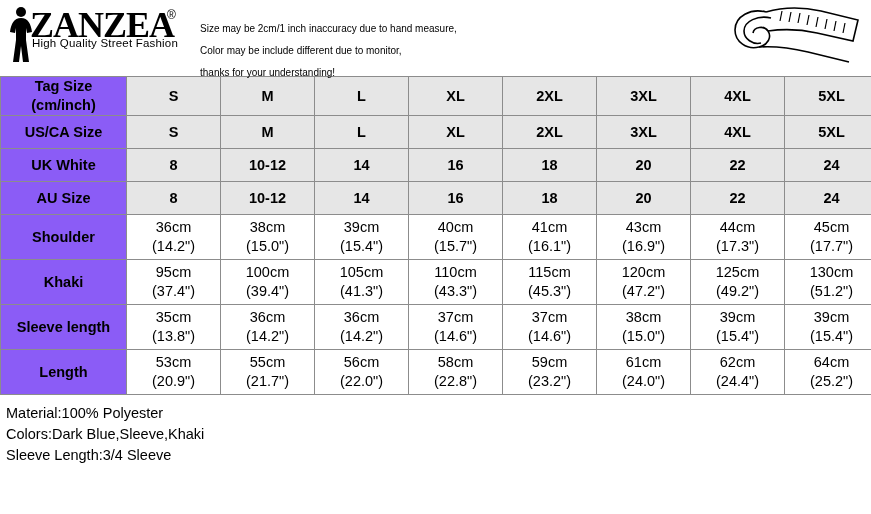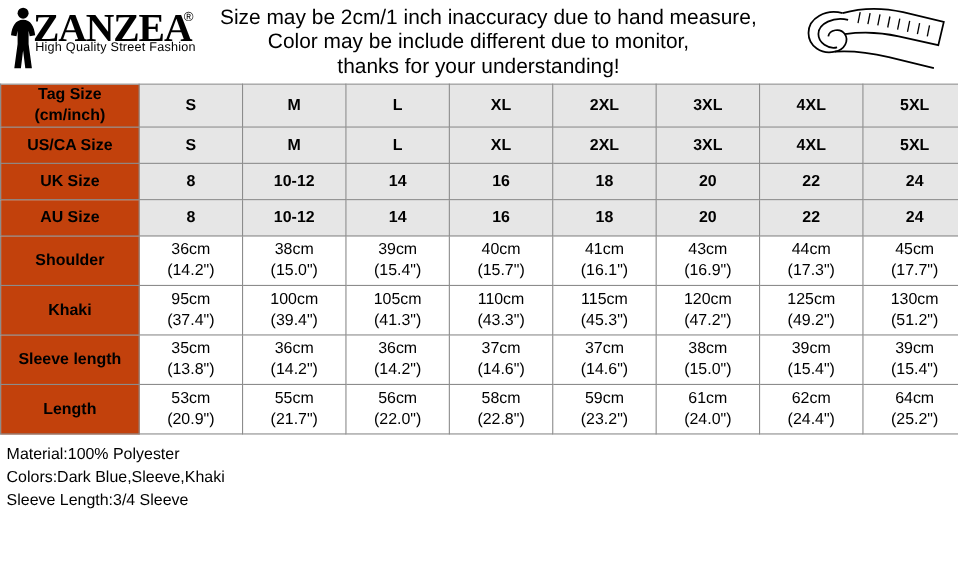--- a/index.html
+++ b/index.html
@@ -59,24 +59,24 @@
   .brand-tag {
     position: absolute;
     left: 32px;
     top: 35px;
     font-size: 11.5px;
     letter-spacing: 0.2px;
   }
   .notice {
     position: absolute;
     left: 200px;
-    top: 6px;
+    top: 18px;
     width: 470px;
-    text-align: center;
-    font-size: 19px;
+    text-align: left;
+    font-size: 10px;
     line-height: 22px;
   }
   .notice div { white-space: nowrap; }
   .tape {
     position: absolute;
     right: 6px;
     top: 2px;
     width: 140px;
     height: 68px;
   }
@@ -89,21 +89,21 @@
   }
   table.size-table td {
     border: 1px solid #8c8c8c;
     text-align: center;
     vertical-align: middle;
     font-size: 14.5px;
     padding: 0;
     height: 32px;
   }
   td.rowhead {
-    background: #c2410c;
+    background: #8b5cf6;
     font-weight: bold;
     font-size: 15px;
     width: 125px;
   }
   td.rowhead.two-line { line-height: 19px; }
   tr.headrow td { font-weight: bold; }
   tr.headrow td.val { background: #e6e6e6; }
   tr.measure td { height: 44px; }
   tr.measure td.val { line-height: 19px; }
   .cm { display: block; }
@@ -185,21 +185,21 @@
         <td class="val">M</td>
         <td class="val">L</td>
         <td class="val">XL</td>
         <td class="val">2XL</td>
         <td class="val">3XL</td>
         <td class="val">4XL</td>
         <td class="val">5XL</td>
       </tr>
 
       <tr class="headrow">
-        <td class="rowhead">UK Size</td>
+        <td class="rowhead">UK White</td>
         <td class="val">8</td>
         <td class="val">10-12</td>
         <td class="val">14</td>
         <td class="val">16</td>
         <td class="val">18</td>
         <td class="val">20</td>
         <td class="val">22</td>
         <td class="val">24</td>
       </tr>
 

